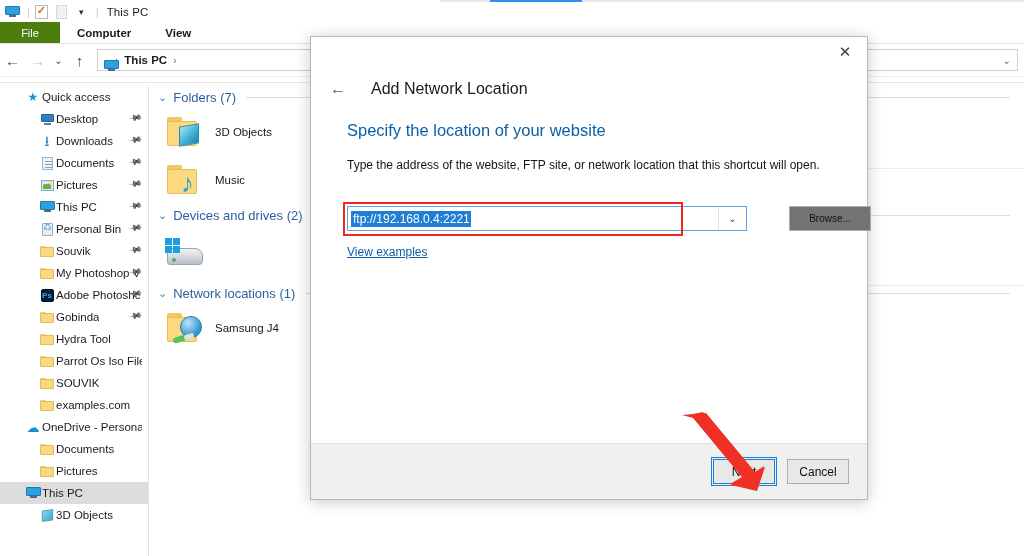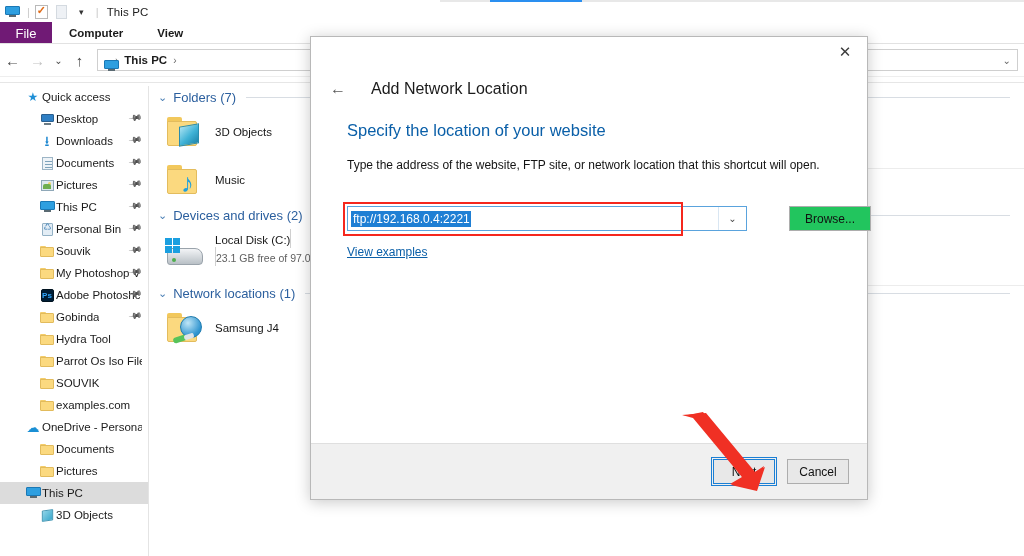--- a/index.html
+++ b/index.html
@@ -27,21 +27,21 @@
   .mon .scr { position:absolute; left:0; top:0; width:15px; height:9px; background:#2e9fe0; border:1px solid #1a78b5; border-radius:1px;}
   .mon .base { position:absolute; left:4px; top:9px; width:7px; height:2px; background:#5a6a72;}
 
   .chk-icon { width:13px; height:14px; background:#fff; border:1px solid #b9b9b9; position:relative;}
   .chk-icon:after { content:"✓"; position:absolute; left:1px; top:-2px; font-size:11px; color:#e06c19; font-weight:bold;}
   .blank-icon { width:11px; height:14px; background:#eef1f5; border:1px solid #d4dae0;}
   .caret-dn { font-size:9px; color:#333; }
 
   
   .ribbon { position:absolute; left:0; top:22px; width:1024px; height:22px; background:#ffffff; display:flex; align-items:stretch; }
-  .rb-file { width:52px; background:#701a75; color:#fff; display:flex; align-items:center; justify-content:center; font-size:13px;}
+  .rb-file { width:60px; background:#4d7c0f; color:#fff; display:flex; align-items:center; justify-content:center; font-size:11px;}
   .rb-tab { padding:0 17px; display:flex; align-items:center; font-size:11.5px; color:#1a1a1a; font-weight:600;}
   .ribbon-underline { position:absolute; left:0; top:43px; width:1024px; height:1px; background:#e2e2e2;}
 
   
   .navbar { position:absolute; left:0; top:46px; width:1024px; height:28px; background:#fff; display:flex; align-items:center;}
   .nav-btn { width:25px; height:26px; display:flex; align-items:center; justify-content:center; font-size:15px; color:#4a4a4a;}
   .nav-btn.dis { color:#c2c2c2; }
   .nav-btn.small { width:17px; font-size:10px; }
   .addr-box { margin-left:5px; height:22px; flex:1; border:1px solid #cfcfcf; background:#fff; display:flex; align-items:center; padding:0 6px; margin-right:6px; }
   .addr-mon { margin-right:5px; }
@@ -135,21 +135,21 @@
   .dlg-h1 { font-size:16.5px; color:#0a5fa8; margin-bottom:18px; }
   .dlg-p { font-size:12px; color:#141414; margin-bottom:34px;}
   .dlg-label { font-size:12px; color:#141414; margin-bottom:5px;}
 
   .addr-wrap { position:relative; width:476px;margin-top:24px; }
   .red-box { position:absolute; left:-4px; top:-4px; width:340px; height:34px; border:2px solid #f5271d; pointer-events:none;}
   .combo { display:flex; width:400px; height:25px; border:1px solid #5aa3dd; background:#fff; align-items:center;}
   .combo-input { flex:1; font-size:12px; padding:0 2px 0 3px; color:#111; display:flex; align-items:center; height:100%;}
   .sel-text { background:#1f7fd4; color:#ffffff; padding:1px 1px 1px 2px; }
   .combo-chev { width:28px; height:100%; display:flex; align-items:center; justify-content:center; font-size:10px; color:#4a4a4a; border-left:1px solid #d9e6f2;}
-  .browse-btn { position:absolute; left:442px; top:0; width:82px; height:25px; background:#22c55e; border:1px solid #adadad; font-size:12px; color:#111; display:flex; align-items:center; justify-content:center;}
+  .browse-btn { position:absolute; left:442px; top:0; width:82px; height:25px; background:#737373; border:1px solid #adadad; font-size:10px; color:#111; display:flex; align-items:center; justify-content:center;}
   .view-ex { display:inline-block; margin-top:14px; font-size:12px; color:#0a5fa8; text-decoration:underline;}
 
   .dlg-footer { position:absolute; left:0; right:0; bottom:0; height:56px; background:#f0f0f0; border-top:1px solid #dfdfdf; display:flex; align-items:center; justify-content:flex-end; padding-right:18px; gap:12px;}
   .btn { width:62px; height:25px; font-size:12px; display:flex; align-items:center; justify-content:center; background:#e8e8e8; border:1px solid #adadad; color:#111;}
   .btn.primary { border:1px solid #1b7fd4; outline:1px solid #1b7fd4; outline-offset:1px; background:#e8e8e8;}
 
   
   .red-arrow { position:absolute; left:673px; top:412px; width:95px; height:80px; pointer-events:none;}
 </style>
 </head>
@@ -413,25 +413,20 @@
       <span class="drive-ico">
         <span class="drive-body"></span>
           <span class="drive-led"></span>
         <span class="win-logo">
             <i></i>
             <i></i>
             <i></i>
             <i></i>
           </span>
       </span>
-      <span class="drive-info">
-        <span class="drive-name">Local Disk (C:)</span>
-        <span class="drive-bar"><i id="drivefill" style="width: 76%;"></i></span>
-        <span class="drive-sub">23.1 GB free of 97.0</span>
-      </span>
     </div>
 
     <div class="grp-hdr" style="margin-top:2px;">
       <span class="grp-chev">⌄</span>
       <span class="grp-txt">Network locations (1)</span>
       <span class="grp-rule"></span>
     </div>
 
     <div class="tile">
       <span class="big-folder">

